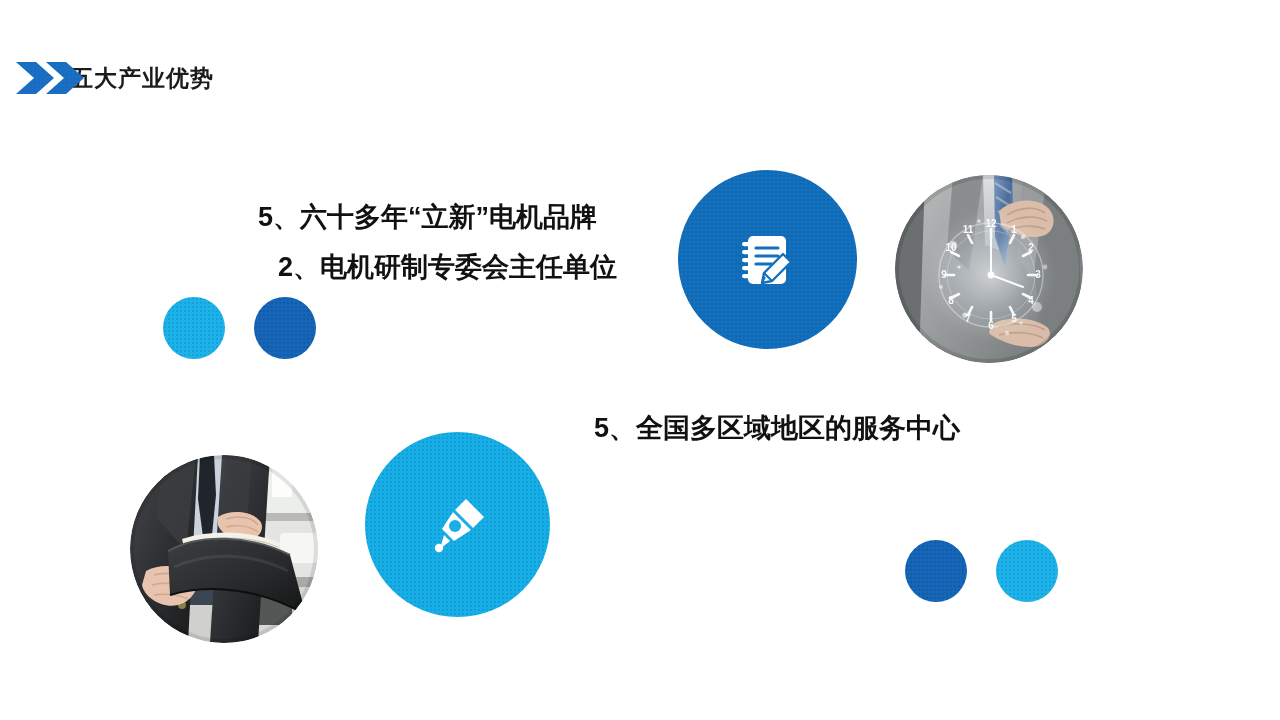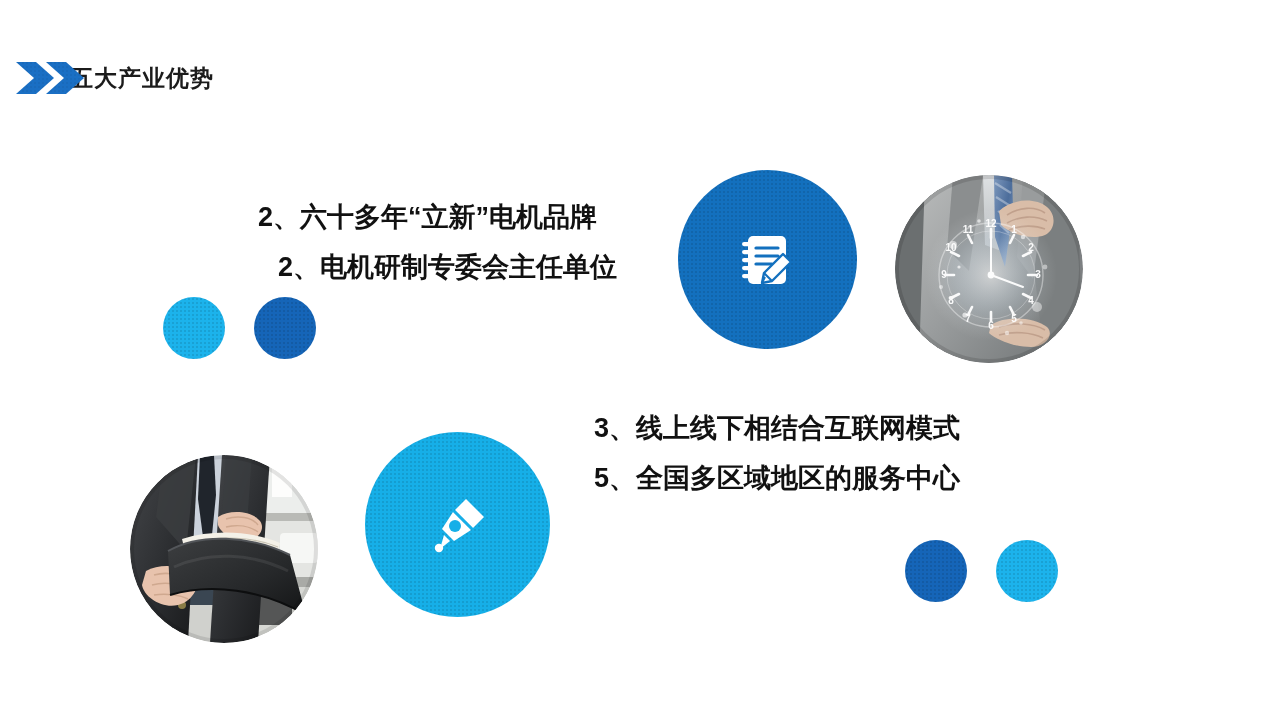--- a/index.html
+++ b/index.html
@@ -112,21 +112,21 @@
           <polygon points="2,4 22,4 40,20 22,36 2,36 20,20" fill="url(#dotpat)"></polygon>
           <polygon points="32,4 52,4 70,20 52,36 32,36 50,20" fill="#1A6FC4"></polygon>
           <polygon points="32,4 52,4 70,20 52,36 32,36 50,20" fill="url(#dotpat)"></polygon>
         </g>
       </svg>
     </span>
     <span id="header-title">五大产业优势</span>
   </div>
 
   <div id="text-top" class="text-block">
-    <div class="text-line line-1">2、六十多年“立新”电机品牌</div>
+    <div class="text-line line-1">5、六十多年“立新”电机品牌</div>
     <div class="text-line line-2">2、电机研制专委会主任单位</div>
   </div>
 
   <div class="circle dotted" style="left:163px; top:297px; width:62px; height:62px; background-color:#1CB3EC;"></div>
   <div class="circle dotted" style="left:254px; top:297px; width:62px; height:62px; background-color:#1565B8;"></div>
 
   <div class="circle dotted icon-circle" style="left:678px; top:170px; width:179px; height:179px; background-color:#1370BE;">
     <span>
       <svg width="64" height="64" viewBox="0 0 64 64">
 
@@ -277,21 +277,20 @@
             <circle cx="126" cy="148" r="1.8" opacity="0.5"></circle>
           </g>
 
           <circle cx="94" cy="94" r="93" fill="none" stroke="rgba(0,0,0,0.12)" stroke-width="6"></circle>
         </g>
       </svg>
     </div>
   </div>
 
   <div id="text-bottom" class="text-block">
-    <div class="text-line">3、线上线下相结合互联网模式</div>
     <div class="text-line">5、全国多区域地区的服务中心</div>
   </div>
 
   <div class="photo-circle" style="left:130px; top:455px; width:188px; height:188px;">
     <div class="photo-inner">
       <svg width="188" height="188" viewBox="0 0 188 188">
         <defs>
           <linearGradient id="officeGrad" x1="0" y1="0" x2="0" y2="1">
             <stop offset="0%" stop-color="#f2f2f0"></stop>
             <stop offset="55%" stop-color="#dcdcd8"></stop>

